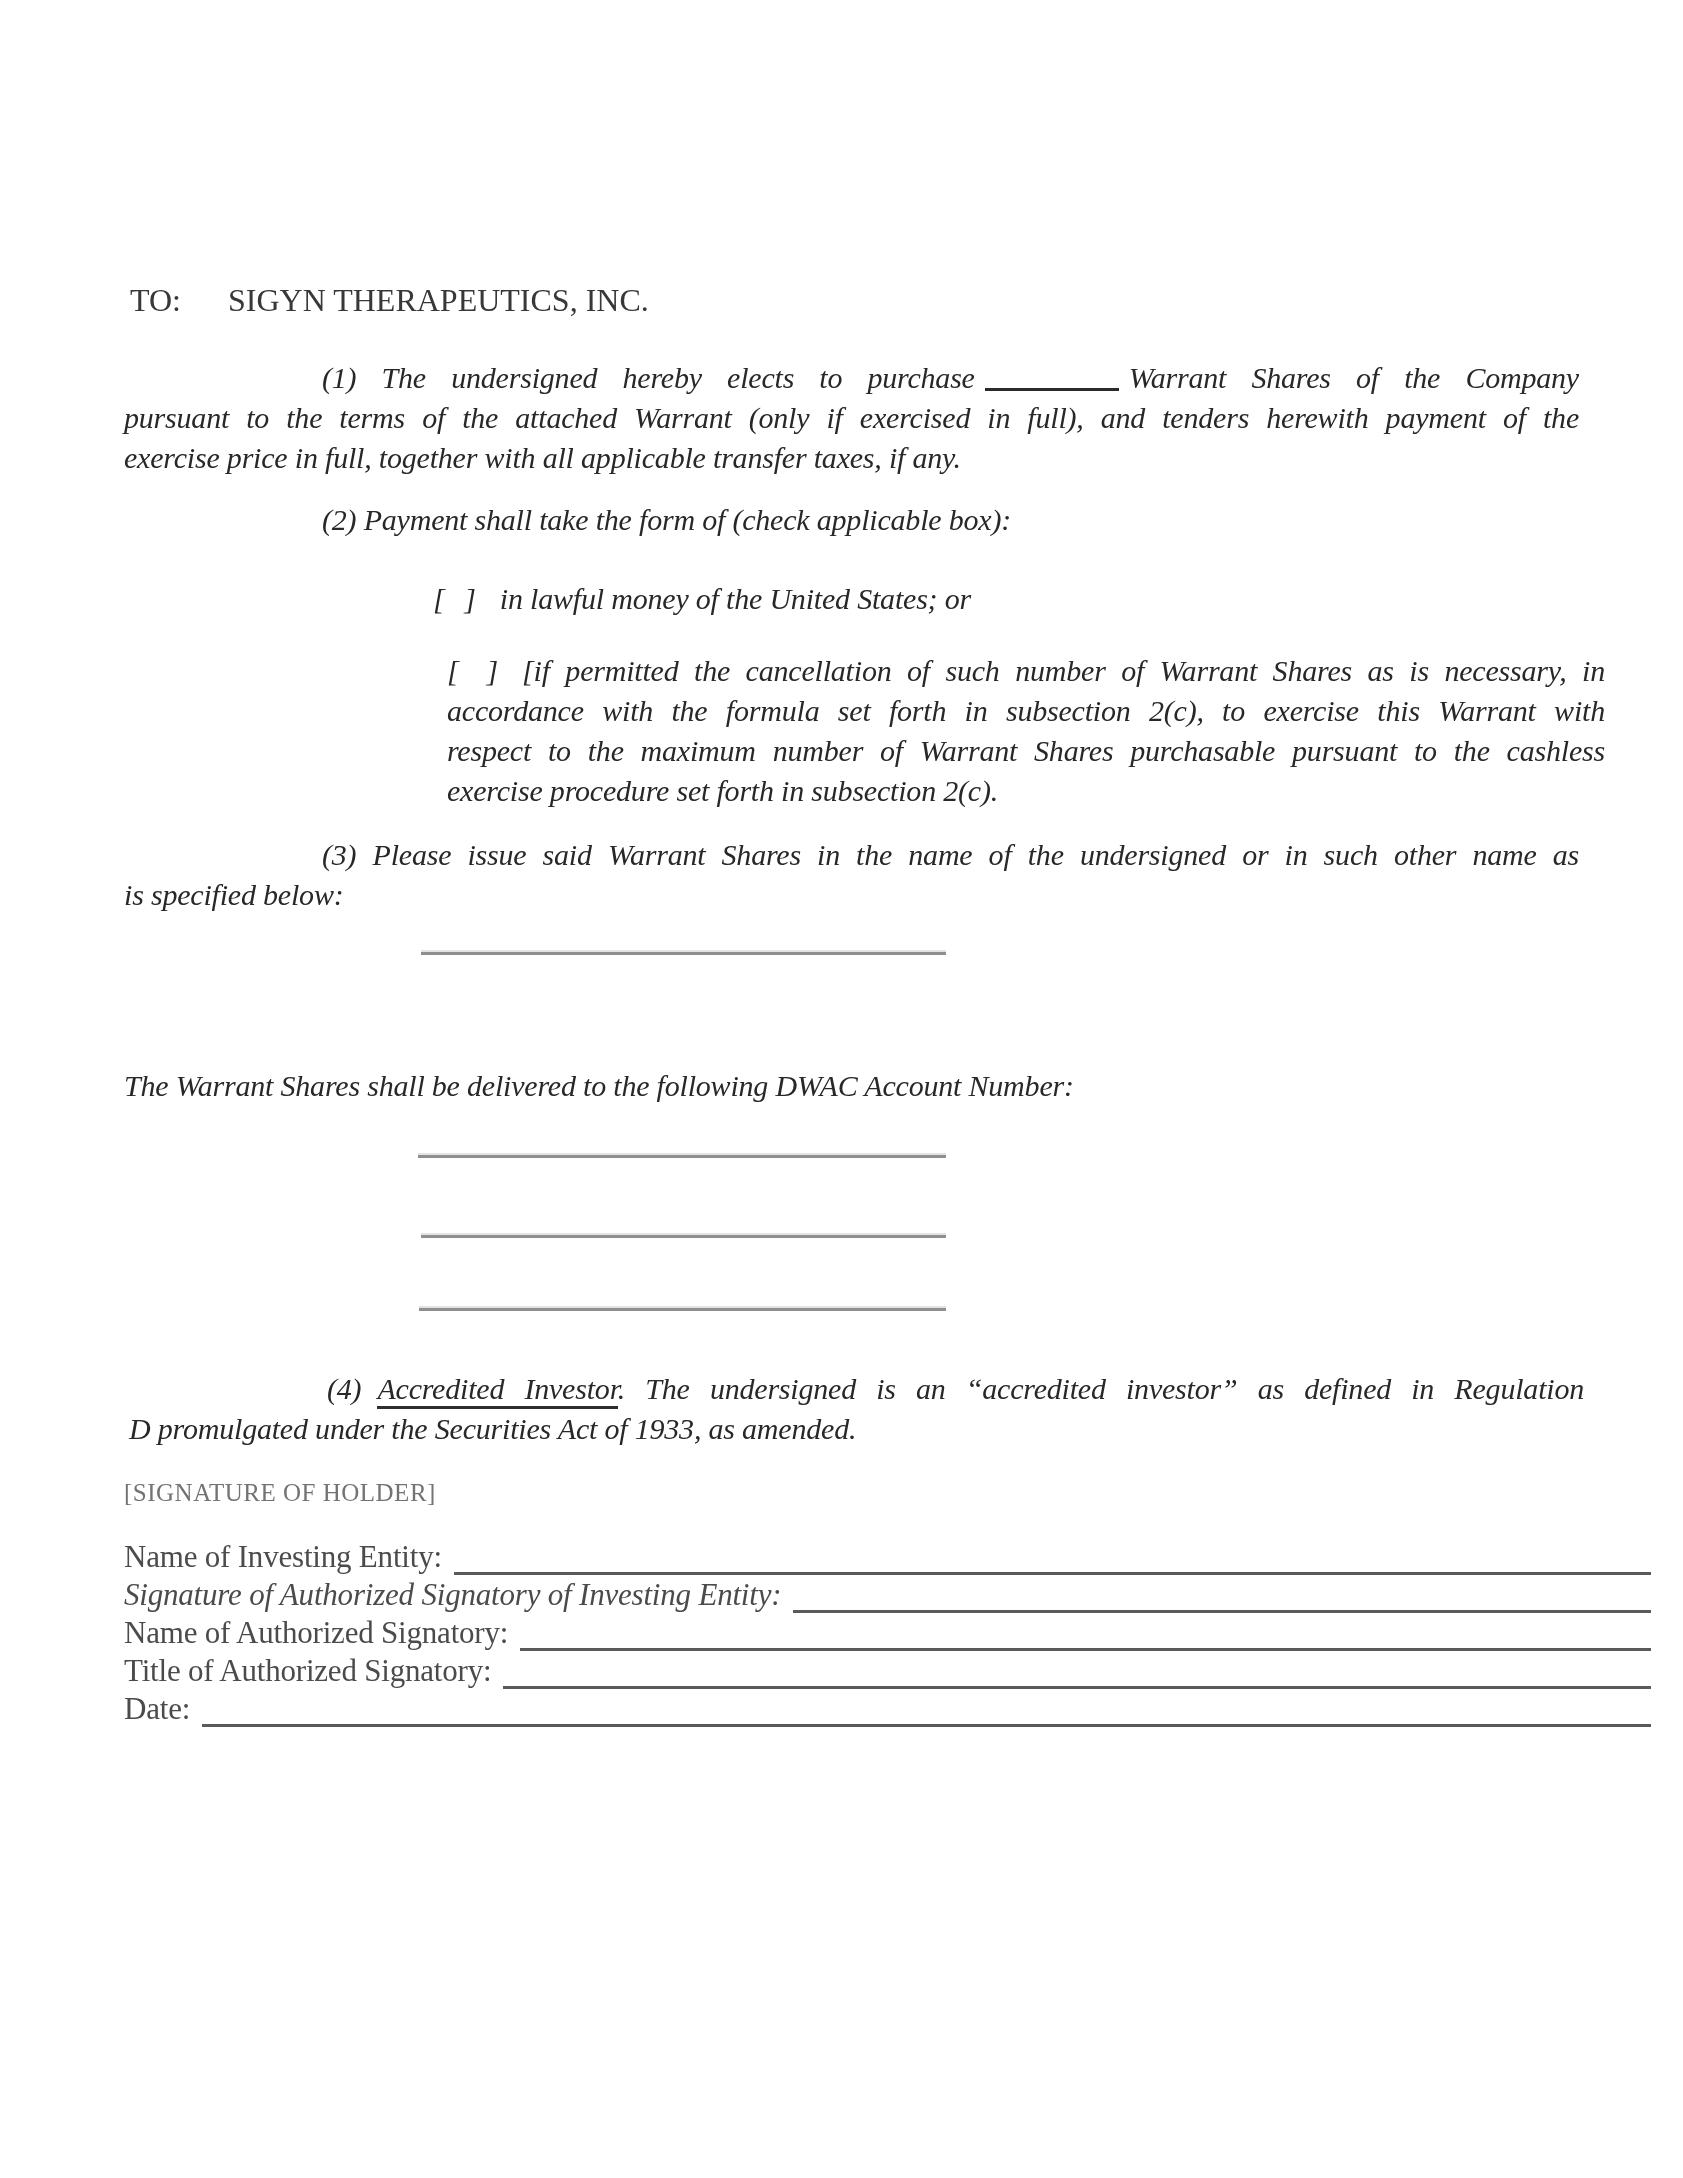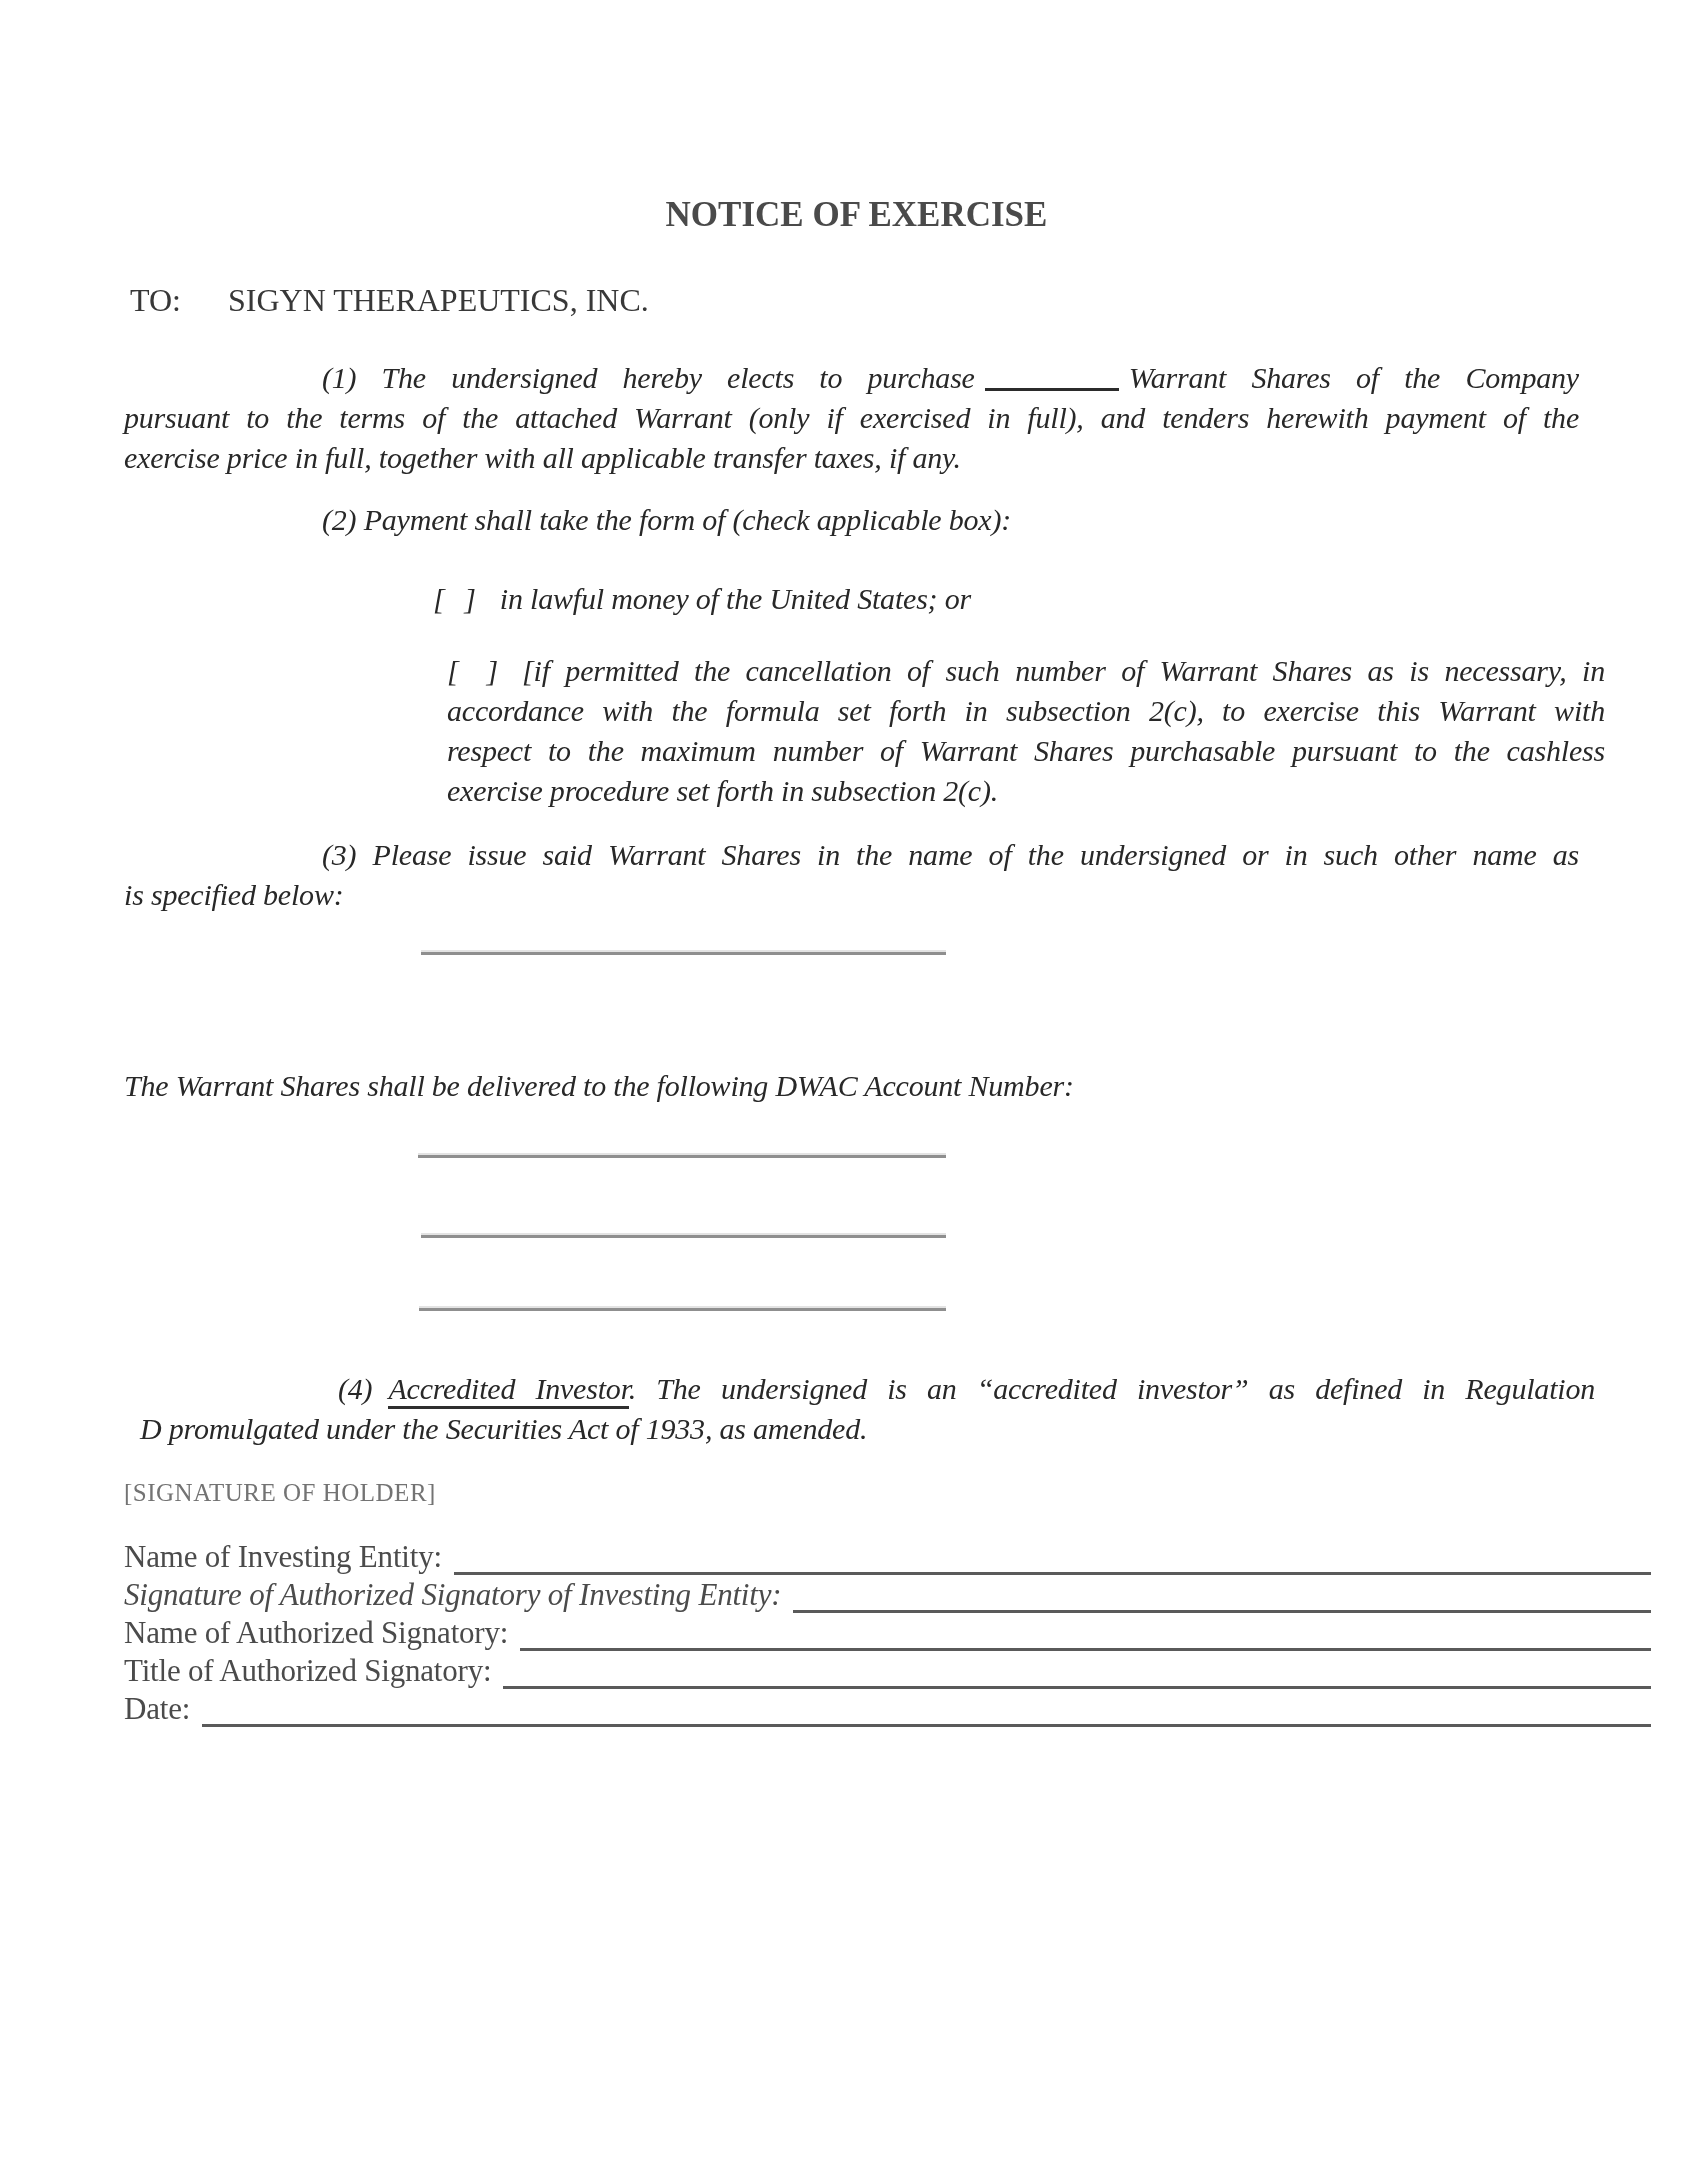--- a/index.html
+++ b/index.html
@@ -43,39 +43,38 @@
   #para3{top:835px;left:124px;width:1455px;}
   .grayrule{
     height:5px;
     background:linear-gradient(to bottom,#e3e3e3 0%,#e3e3e3 40%,#8f8f8f 40%,#8f8f8f 100%);
   }
   #rule-name{top:950px;left:421px;width:525px;}
   #rule-dwac1{top:1153px;left:418px;width:528px;}
   #rule-dwac2{top:1233px;left:421px;width:525px;}
   #rule-dwac3{top:1306px;left:419px;width:527px;}
   #dwac-instruction{top:1066px;left:124px;}
-  #para4{top:1369px;left:140px;width:1455px;}
+  #para4{top:1369px;left:129px;width:1455px;}
   #para4 .num{margin-right:16px;}
   .uline{border-bottom:3px solid #2f2f2f;padding-bottom:1px;}
   #sig-header{top:1479px;left:124px;font-size:25px;color:#737373;letter-spacing:0.5px;}
   #sig-block{top:1537px;left:124px;width:1527px;}
   .sig-row{display:flex;align-items:flex-end;height:38px;}
   .sig-row .lbl{
     font-size:31px;line-height:36px;color:#4b4b4b;
     white-space:nowrap;letter-spacing:-0.2px;
   }
   .sig-row .lbl.italic{font-style:italic;}
   .sig-line{flex:1;margin-left:12px;border-bottom:3px solid #5a5a5a;height:34px;}
 </style>
 </head>
 <body>
 
 <div class="page">
 
-  <div id="title" class="abs">NOTICE OF EXERCISE</div>
 
   <div id="to-line" class="abs">
     <span class="to-label">TO:</span><span>SIGYN THERAPEUTICS, INC.</span>
   </div>
 
   <div id="para1" class="abs doc-text">
     <div class="jline indent">
       <span>(1) The undersigned hereby elects to purchase</span><span class="fill-blank"></span><span>Warrant Shares of the Company</span>
     </div>
     <div class="jline">pursuant to the terms of the attached Warrant (only if exercised in full), and tenders herewith payment of the</div>

